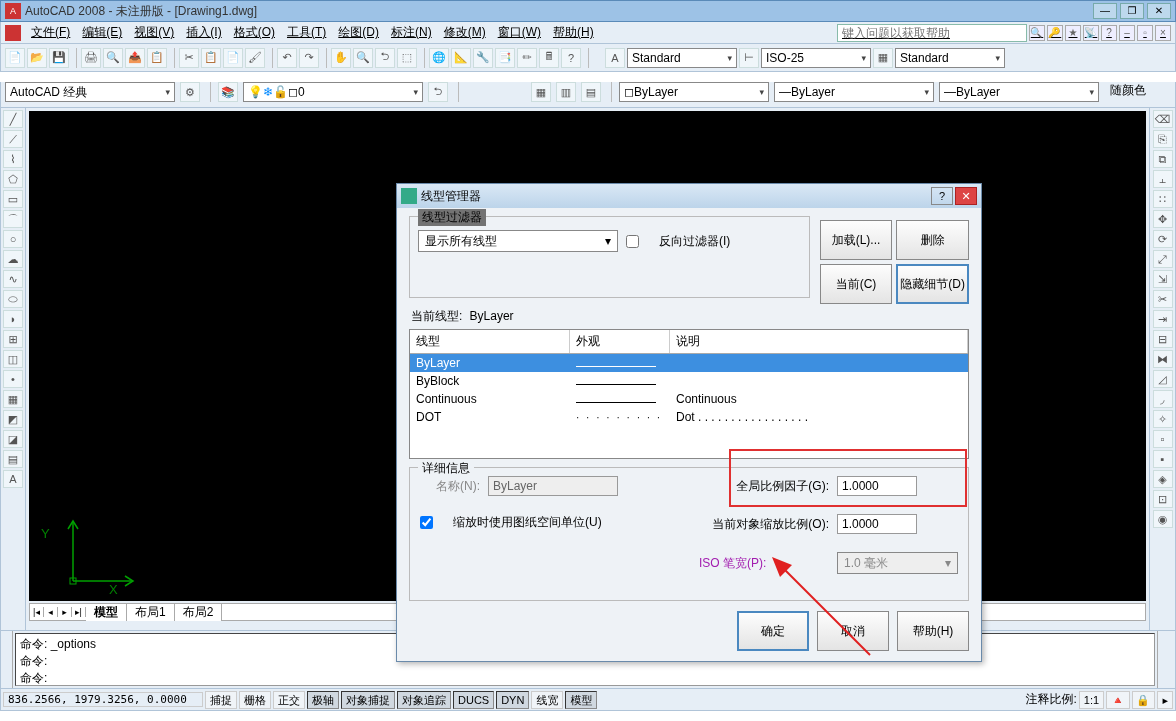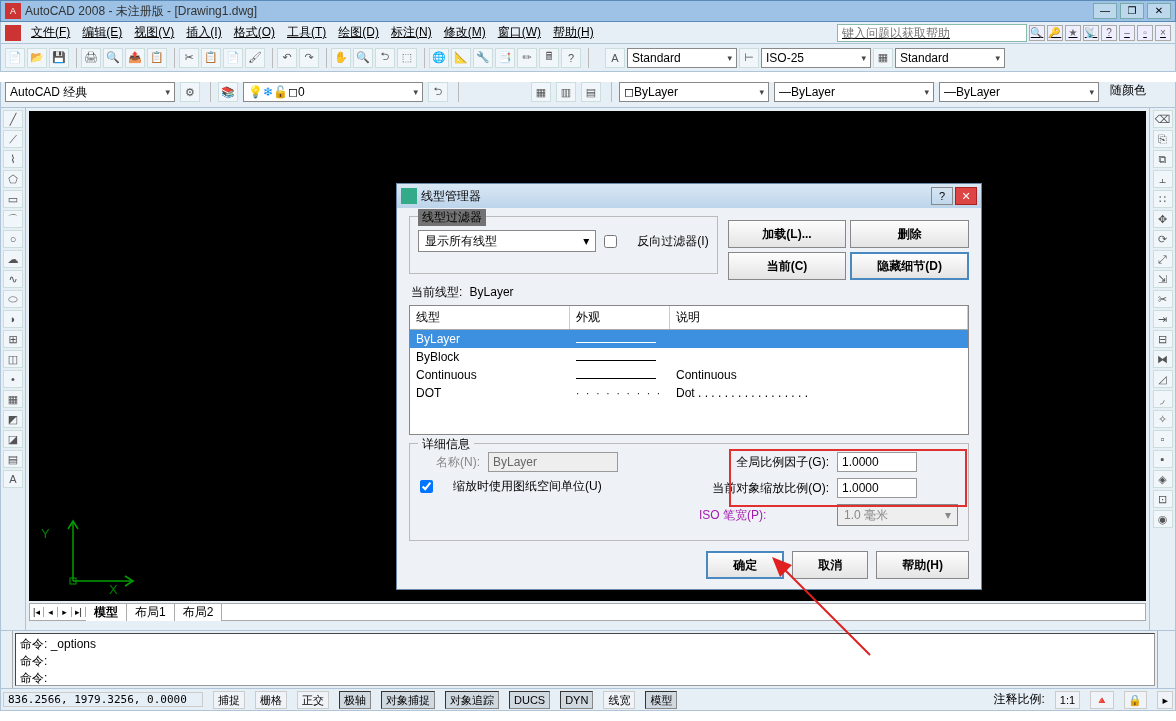--- a/index.html
+++ b/index.html
@@ -32,55 +32,55 @@
 .tabs-row .nav { width:14px; text-align:center; border-right:1px solid #aaa; font-size:9px; }
 .tabs-row .tab { padding:0 8px; border-right:1px solid #aaa; background:#fff; }
 .tabs-row .tab.active { background:#fff; font-weight:bold; }
 .tabs-row .fill { flex:1; background:#ddd; }
 .right-tools { width:26px; background:#e6eef6; border:1px solid #b0c4d8; border-top:none; border-left:none; display:flex; flex-direction:column; align-items:center; padding-top:2px; gap:2px; }
 .right-tools .tbtn { width:20px; height:18px; }
 .cmd-area { height:58px; background:#e6eef6; border:1px solid #b0c4d8; border-top:none; display:flex; }
 .cmd-grip { width:12px; border-right:1px solid #aaa; }
 .cmd-text { flex:1; background:#fff; border:1px inset #999; margin:2px; font-family:monospace; font-size:13px; padding:2px 4px; white-space:pre; overflow:hidden; }
 .cmd-sb { width:18px; border-left:1px solid #aaa; }
-.statusbar { height:22px; background:#e6eef6; border:1px solid #b0c4d8; border-top:none; display:flex; align-items:center; padding:0 2px; gap:10px; }
+.statusbar { height:22px; background:#e6eef6; border:1px solid #b0c4d8; border-top:none; display:flex; align-items:center; padding:0 2px; gap:2px; }
 .statusbar .coord { width:200px; border:1px solid #ccc; padding:0 4px; font-family:monospace; font-size:11px; }
 .statusbar .sbtn { padding:0 4px; border:1px solid #ccc; font-size:11px; height:18px; line-height:16px; background:#f0f4f8; }
 .statusbar .sbtn.active { border:1px inset #888; background:#d0d8e0; }
 .statusbar .spacer { flex:1; }
 
 .dialog { position:absolute; left:396px; top:183px; width:586px; background:#eef2f6; border:1px solid #6a8aaa; box-shadow:2px 2px 6px rgba(0,0,0,0.3); }
 .dtitle { height:24px; background:linear-gradient(#dae8f5,#bcd4ea); display:flex; align-items:center; padding:0 4px; }
 .dtitle .dicon { width:16px; height:16px; background:#3a8; margin-right:4px; }
 .dtitle .dtxt { flex:1; color:#000; }
 .dtitle .dbtn { width:22px; height:18px; margin-left:2px; border:1px solid #888; text-align:center; line-height:16px; font-size:11px; }
 .dtitle .dclose { background:#d44; color:#fff; border-color:#a22; }
 .dbody { padding:8px 12px 10px 12px; }
 .fgroup { border:1px solid #bbb; padding:6px 8px; margin-bottom:6px; }
 .fgroup .flabel { font-size:12px; position:relative; top:-14px; background:#737373; padding:0 4px; display:inline-block; }
 .frow { display:flex; align-items:center; gap:8px; margin-top:-10px; }
 .combo { height:22px; border:1px solid #888; background:#fff; flex:1; display:flex; align-items:center; padding:0 6px; max-width:200px; }
 .combo .arrow { margin-left:auto; }
 .chk { display:flex; align-items:center; gap:20px; }
 .chk input { width:13px; height:13px; }
-.btn { height:28px; padding:0 25px; border:1px solid #888; background:linear-gradient(#fdfdfd,#e4e4e4); min-width:72px;font-weight:bold; }
+.btn { height:40px; padding:0 2px; border:1px solid #888; background:linear-gradient(#fdfdfd,#e4e4e4); min-width:72px; }
 .btn.primary { border:2px solid #4a88c0; }
 .cur-row { padding:4px 2px; font-size:12px; font-family:SimSun,monospace; }
 .lt-table { border:1px solid #888; background:#fff; height:130px; }
 .lt-head { display:flex; border-bottom:1px solid #aaa; background:#fff; }
 .lt-head > div { padding:3px 6px; border-right:1px solid #ccc; }
 .lt-row { display:flex; padding:1px 0; font-family:SimSun,monospace; font-size:12px; }
 .lt-row > div { padding:1px 6px; }
 .lt-row.sel { background:#3d8fe0; color:#fff; }
 .c1 { width:160px; } .c2 { width:100px; } .c3 { flex:1; }
 .app-line { height:1px; border-top:1px solid #000; width:80px; display:inline-block; }
 .app-dot { letter-spacing:2px; font-size:10px; }
 .detail { border:1px solid #bbb; padding:8px 10px; position:relative; }
 .detail .dlabel { position:absolute; top:-8px; left:8px; background:#eef2f6; padding:0 4px; }
-.detail-row { display:flex; align-items:center; margin-bottom:6px; gap:8px; }
+.detail-row { display:flex; align-items:center; margin-bottom:18px; gap:8px; }
 .detail-row .lbl { width:60px; text-align:right; color:#888; }
 .detail-row input[type=text] { border:1px solid #999; background:#fff; padding:2px 4px; width:130px; height:20px; }
 .detail-row input[disabled] { background:#eee; color:#666; }
 .highlight-box { border:2px solid #e03030; position:absolute; }
 .arrow-svg { position:absolute; pointer-events:none; }
 .btn-row { display:flex; justify-content:flex-end; gap:8px; margin-top:10px; }
 </style>
 </head>
 <body>
 

